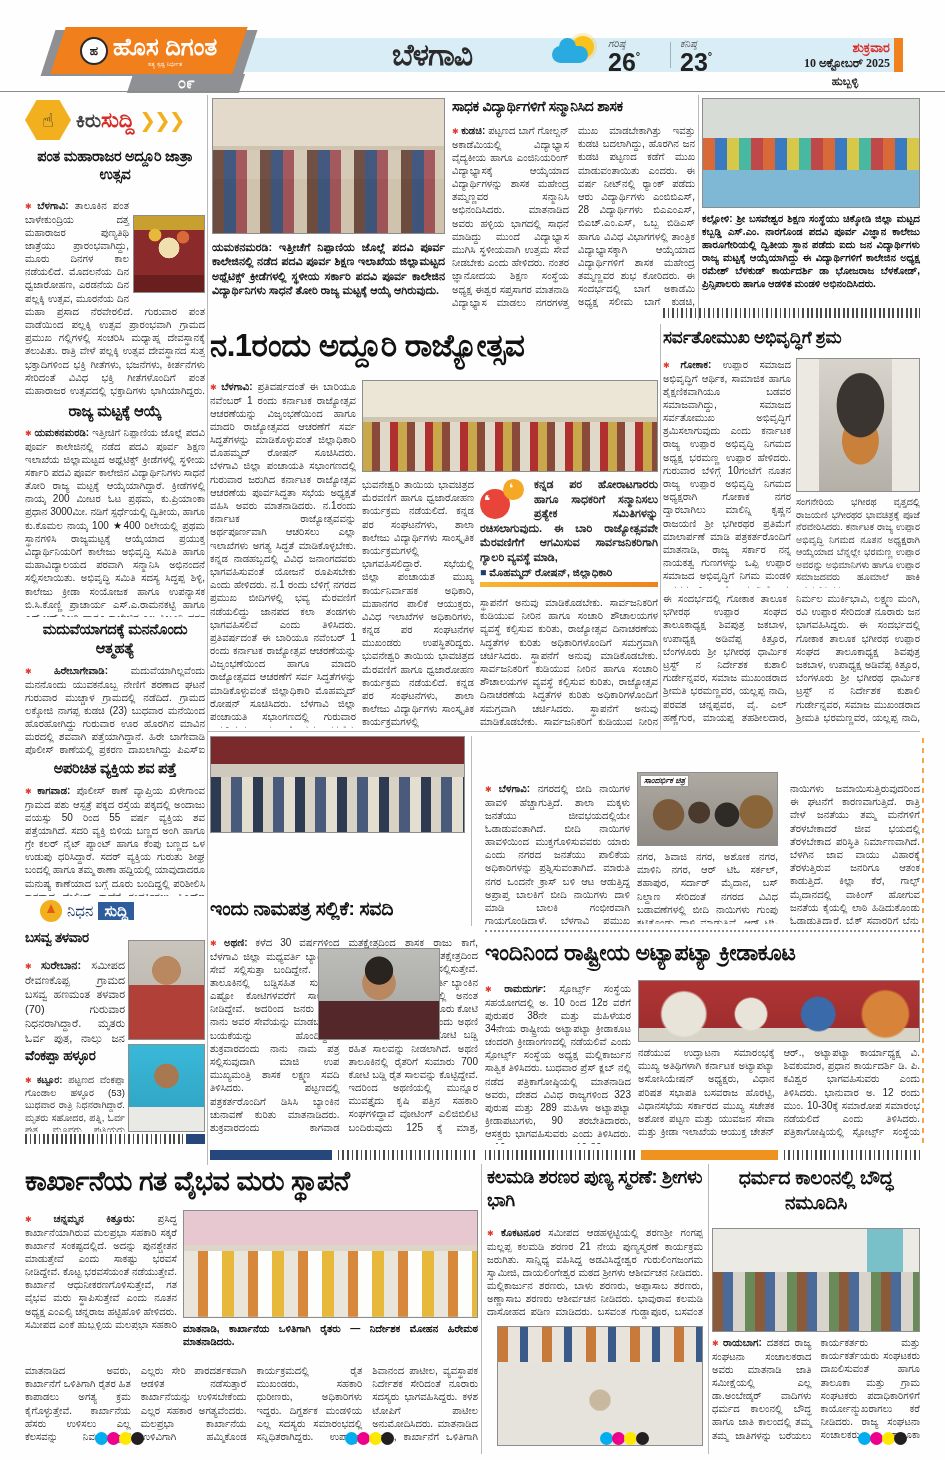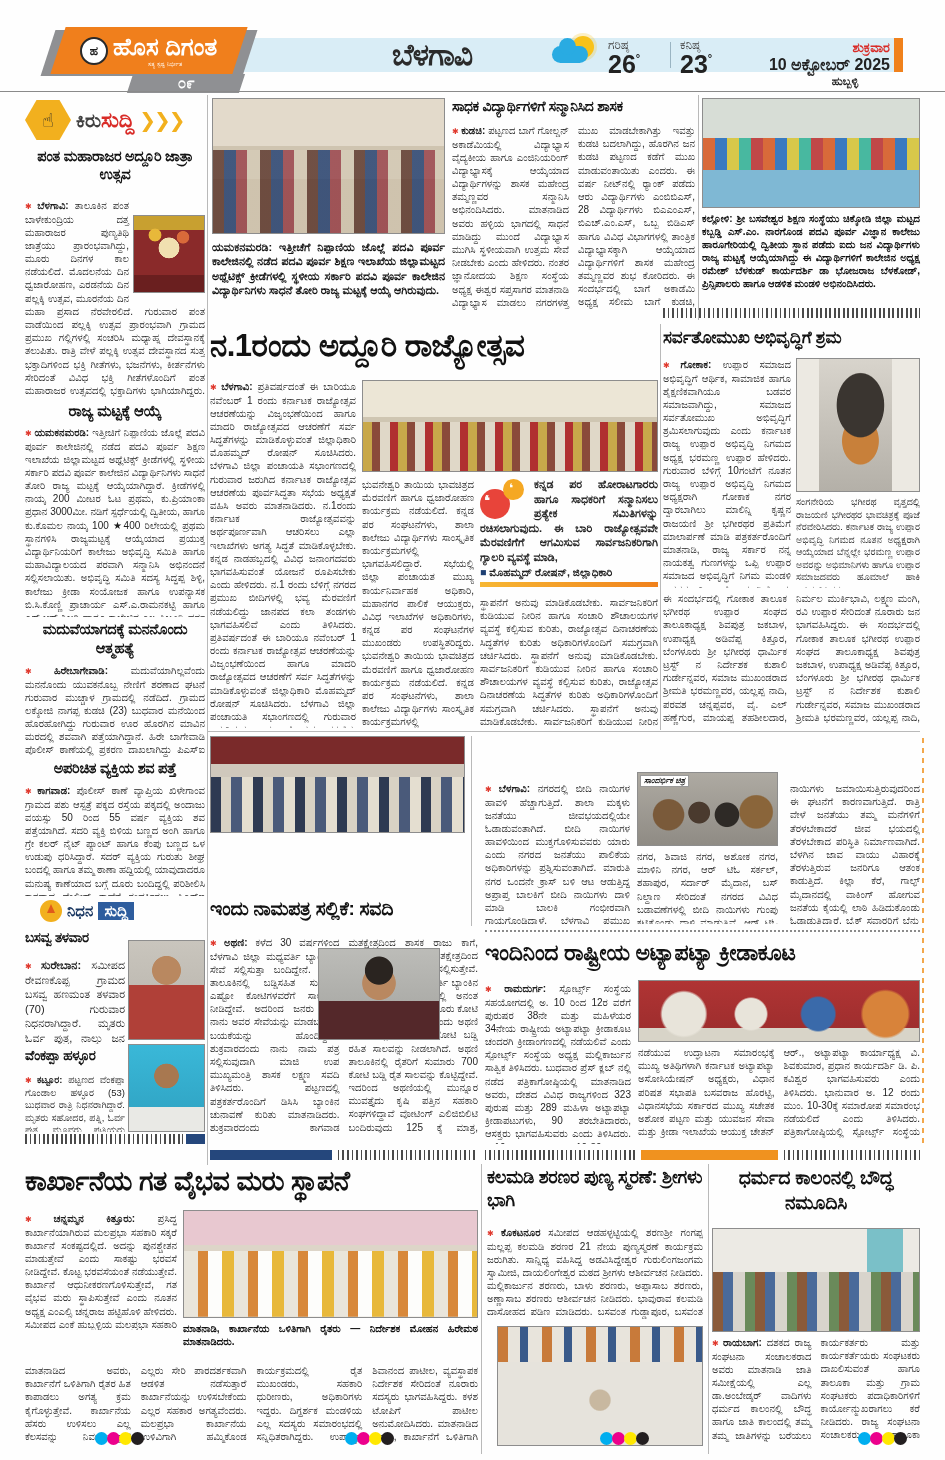--- a/index.html
+++ b/index.html
@@ -27,39 +27,39 @@
   
   .strip{background:#d9edf6;}
   .skew{transform:skewX(-18deg);}
   .logo-orange{background:#f07f1c;display:flex;align-items:center;justify-content:center;gap:6px;}
   .logo-gray{background:#8f9093;}
   .unskew{transform:skewX(18deg);}
   .brand{color:#fff;font-weight:bold;font-size:24px;letter-spacing:0;}
   .tagline{color:#fff;font-size:6px;text-align:center;}
   .pagenum{color:#fff;font-weight:bold;font-size:15px;text-align:center;}
   .edition{font-size:30px;font-weight:bold;color:#2b2b2b;letter-spacing:-1px;}
-  .wlab{font-size:12px;color:#444;}
+  .wlab{font-size:10px;color:#444;font-style:italic;}
   .wnum{font-size:25px;font-weight:bold;color:#222;line-height:1;}
   .sun{position:absolute;left:22px;top:0;width:22px;height:22px;border-radius:50%;background:#f8c21a;box-shadow:0 0 0 3px rgba(248,194,26,.25);}
   .cloud{position:absolute;left:2px;top:10px;width:36px;height:17px;border-radius:10px;background:#29abe2;}
   .cloud::before{content:"";position:absolute;left:7px;top:-8px;width:17px;height:17px;border-radius:50%;background:#29abe2;}
   .day{color:#d92b27;font-weight:bold;font-size:13px;}
-  .date{color:#222;font-weight:bold;font-size:16px;}
+  .date{color:#222;font-weight:bold;font-size:12px;font-family:Liberation Serif, serif;}
   .city{color:#222;font-weight:bold;font-size:11px;}
   
   .kiru{display:flex;align-items:center;gap:5px;}
   .hex{width:46px;height:40px;background:#f2b01e;clip-path:polygon(25% 0,75% 0,100% 50%,75% 100%,25% 100%,0 50%);
        display:flex;align-items:center;justify-content:center;font-size:19px;color:#2a2a2a;}
   .kw1{font-size:19px;font-weight:bold;color:#404040;}
   .kw2{font-size:21px;font-weight:bold;color:#d92b27;}
   .chev{font-size:20px;font-weight:bold;color:#f2b01e;letter-spacing:-2px;}
   .nbadge{display:flex;align-items:center;gap:5px;}
   .diya{width:22px;height:22px;border-radius:50%;background:#f2b01e;position:relative;}
   .diya::after{content:"";position:absolute;left:7px;top:4px;width:0;height:0;border-left:4px solid transparent;border-right:4px solid transparent;border-bottom:9px solid #e05a1a;}
-  .nw1{font-size:15px;font-weight:bold;color:#15335e;}
+  .nw1{font-size:15px;font-weight:normal;color:#15335e;}
   .nw2{font-size:15px;font-weight:bold;color:#fff;background:#2e5d9e;padding:0 6px;}
   
   .ph{border:1px solid #8d8d8d;overflow:hidden;}
   .ph-yam{background:
     repeating-linear-gradient(90deg,rgba(96,60,50,.85) 0 11px,rgba(42,70,118,.85) 11px 23px,rgba(152,62,72,.8) 23px 34px,rgba(214,204,184,.75) 34px 47px) 0 100%/100% 62% no-repeat,
     linear-gradient(180deg,#e3dacb 0 35%,#cfc4b0 35% 60%,#b9a88f 60%);}
   .ph-kalloli{background:
     repeating-linear-gradient(90deg,#d86a3a 0 12px,#3a7ac0 12px 24px,#d8c84a 24px 36px,#48b8a0 36px 48px,#c04848 48px 60px) 0 52%/100% 30% no-repeat,
     linear-gradient(180deg,#d7ddd6 0 42%,#7fb8d4 42%);}
   .ph-hall{background:

